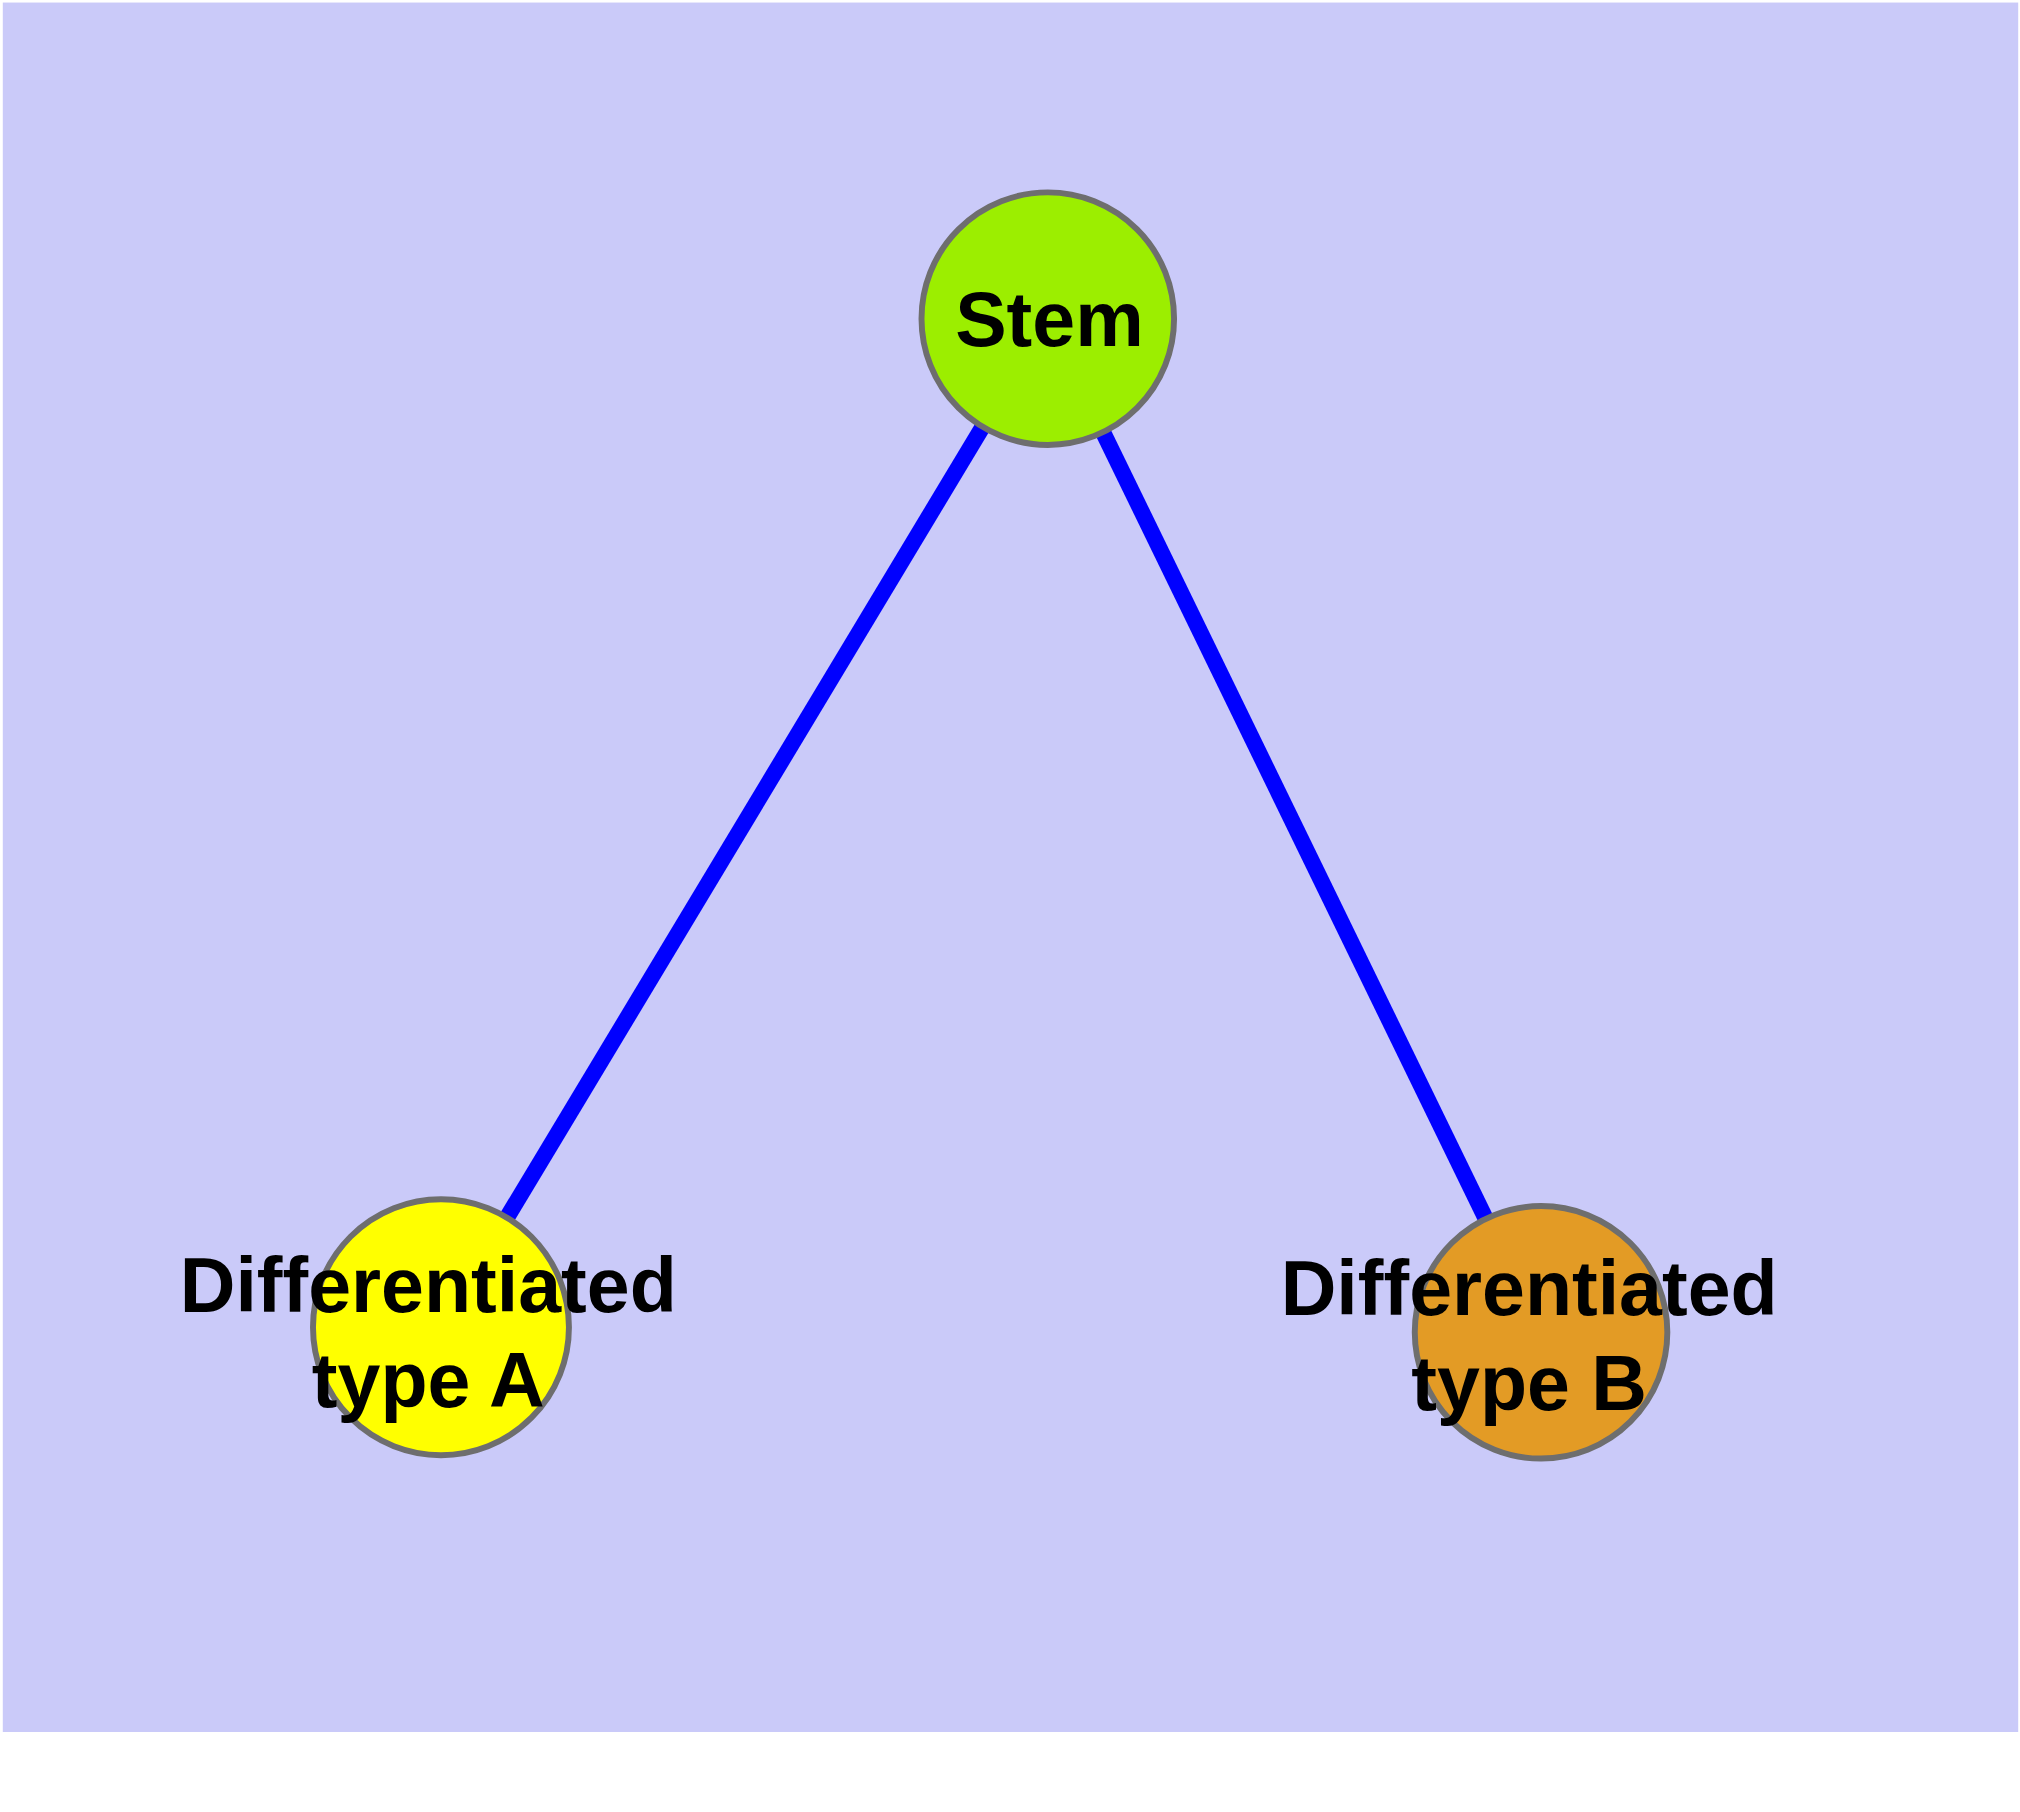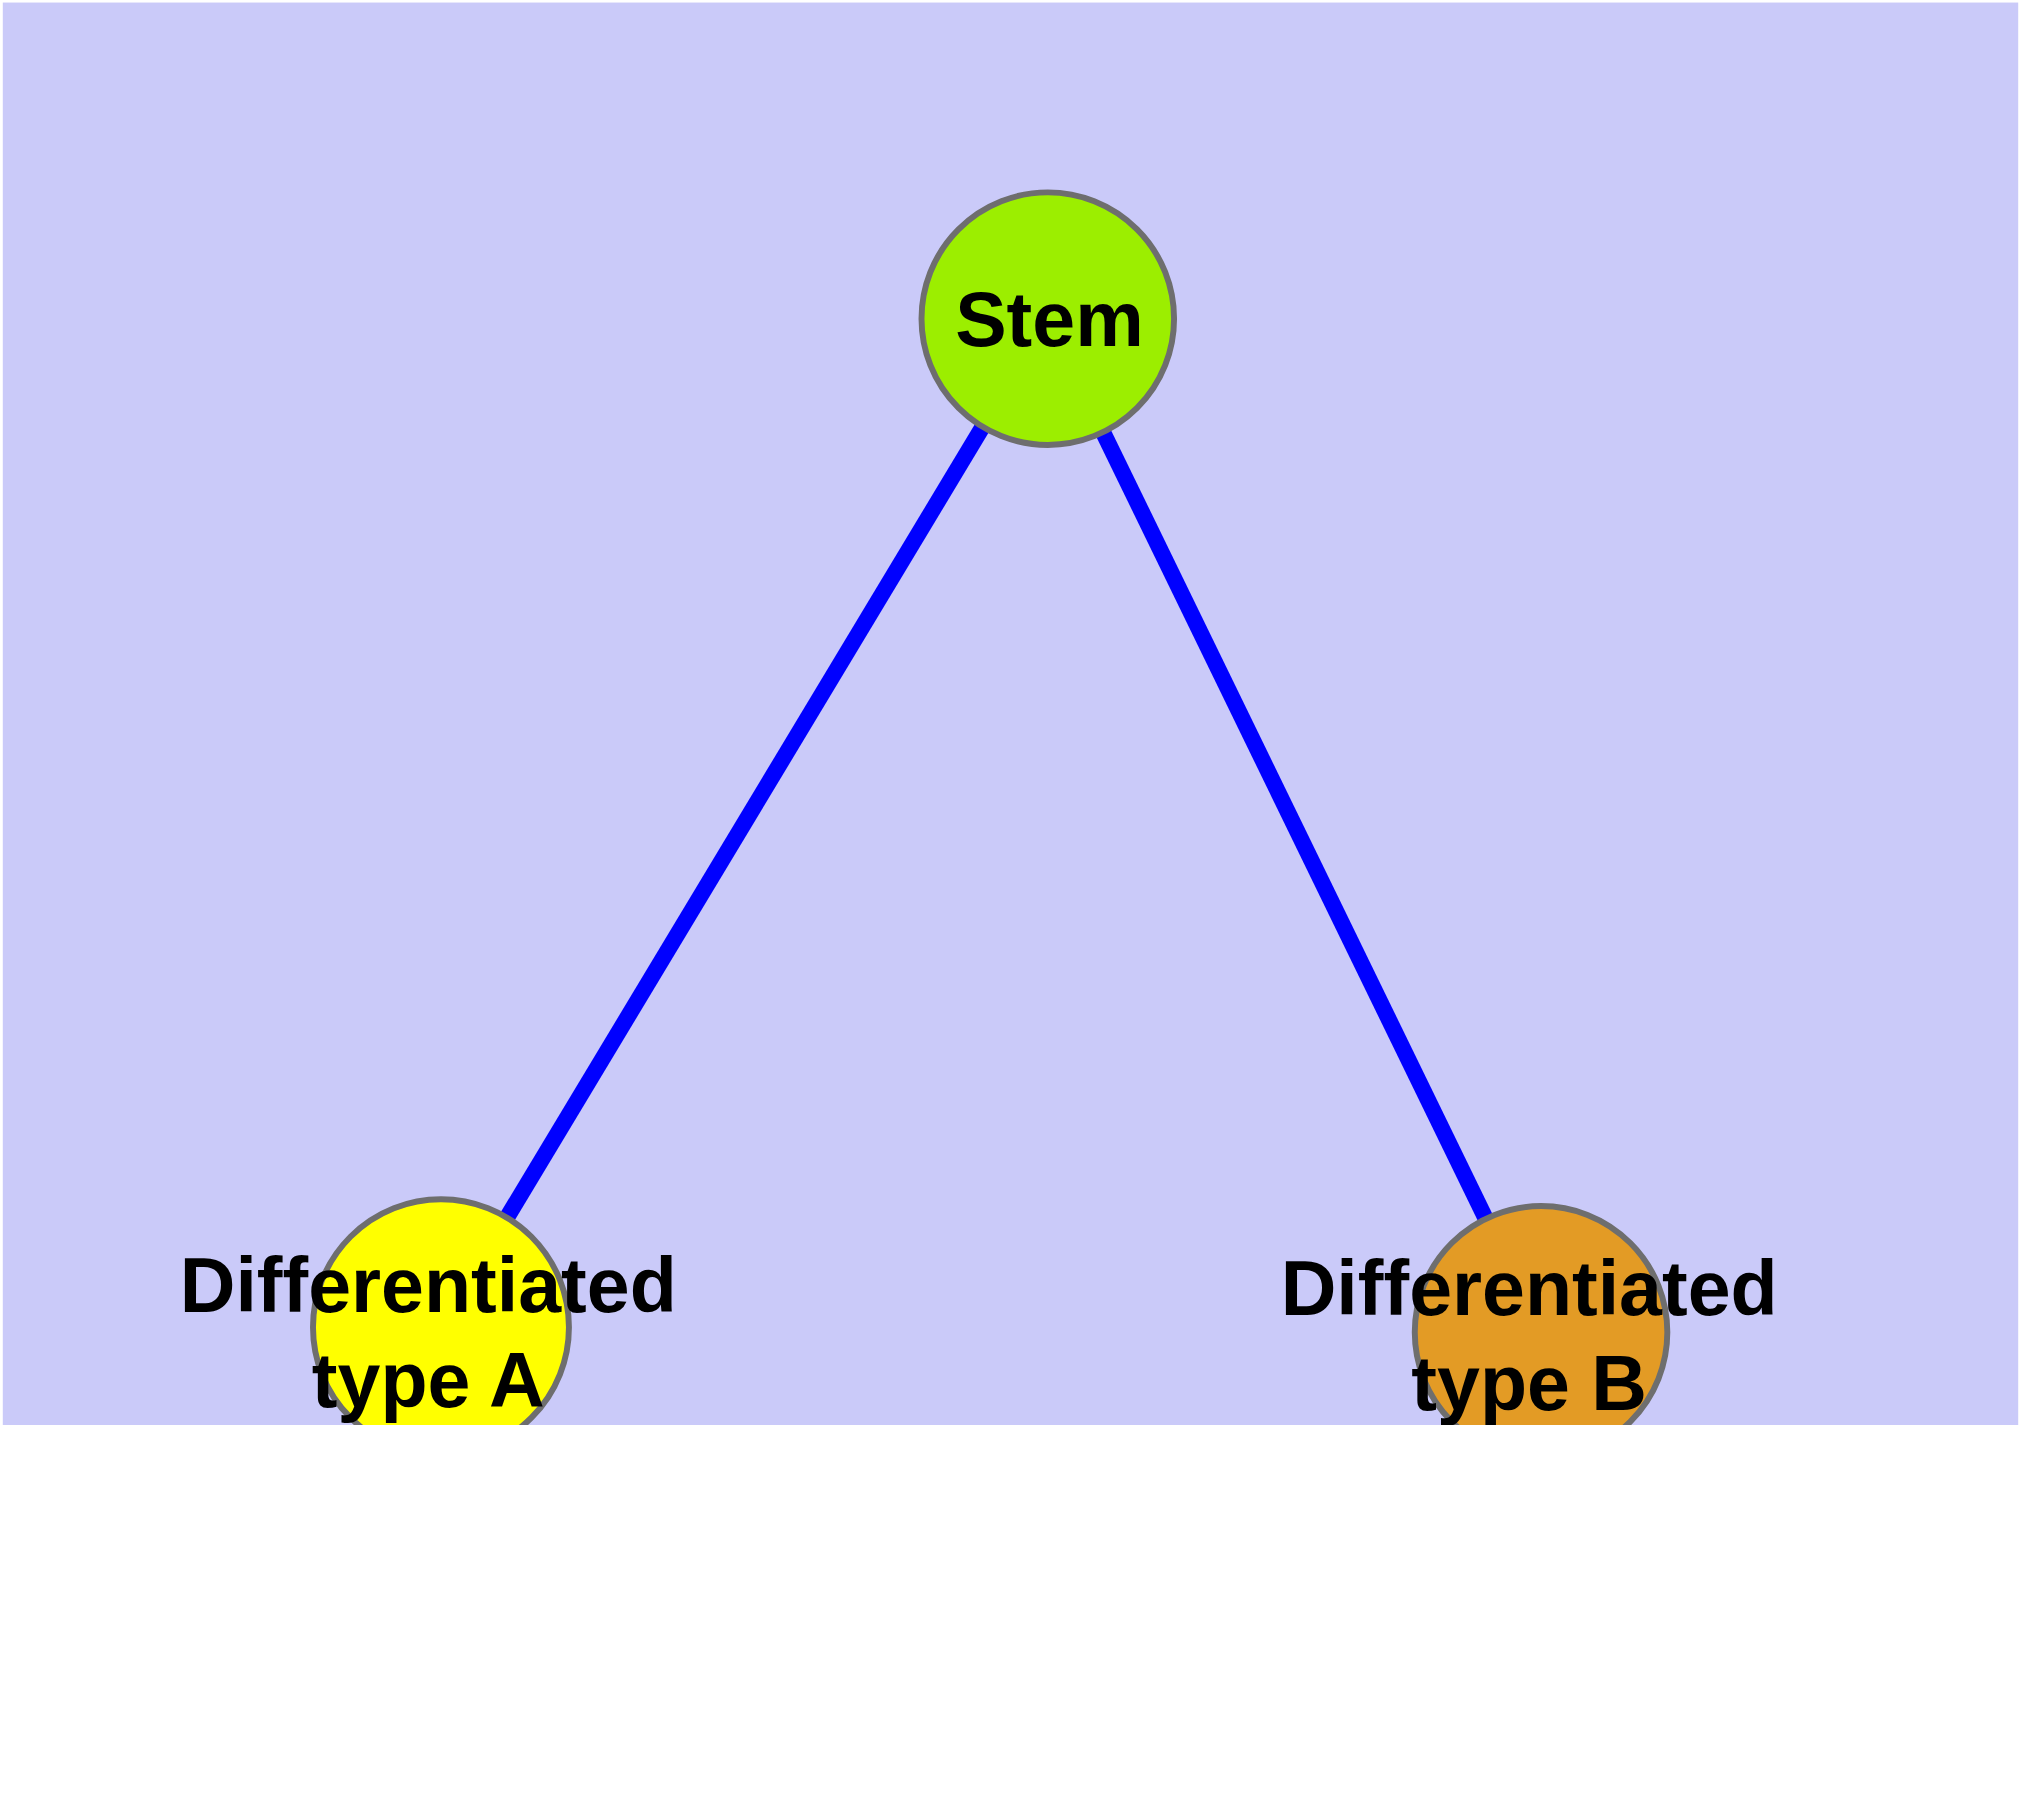--- a/index.html
+++ b/index.html
@@ -2,21 +2,21 @@
 <html style="font-size:13.6px"><head>
 <meta charset="utf-8">
 <style>
   html, body {
     margin: 0;
     padding: 0;
     background: #FFFFFF;
   }
   .page {
     width: 2021px;
-    height: 1425px;
+    height: 1732px;
     position: relative;
   }
   svg { display: block; }
   .edge {
     stroke-width: 19px;
     fill: none;
   }
   .node-circle {
     stroke: #6E6E6E;
     stroke-width: 7px;

